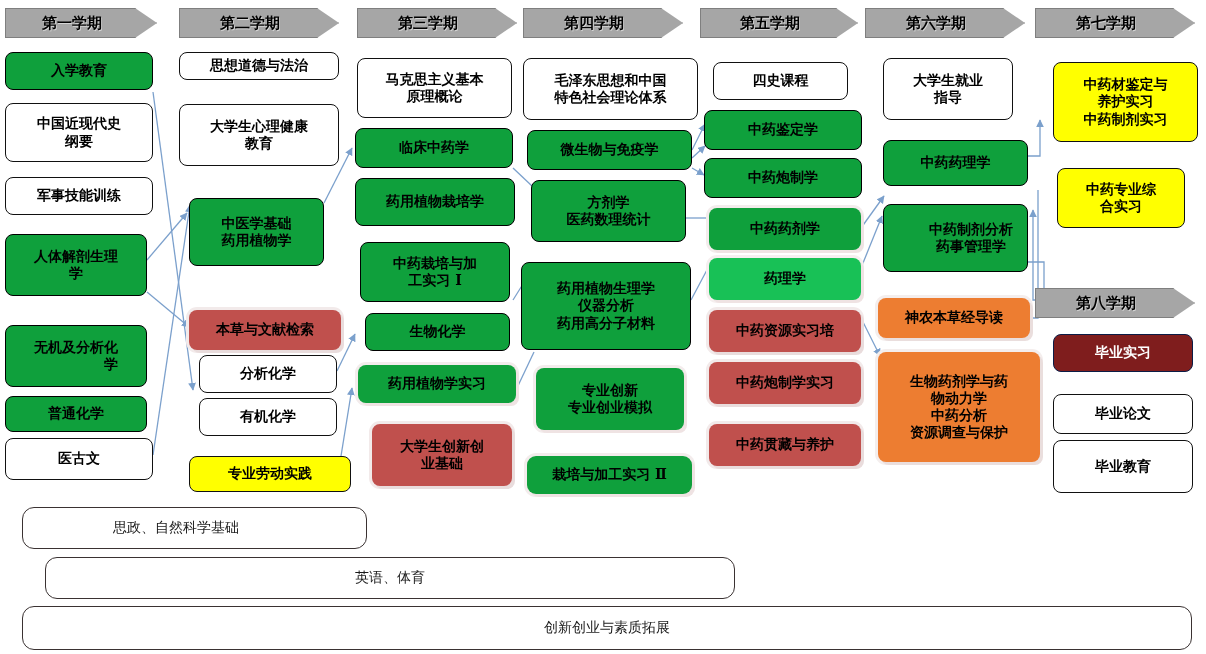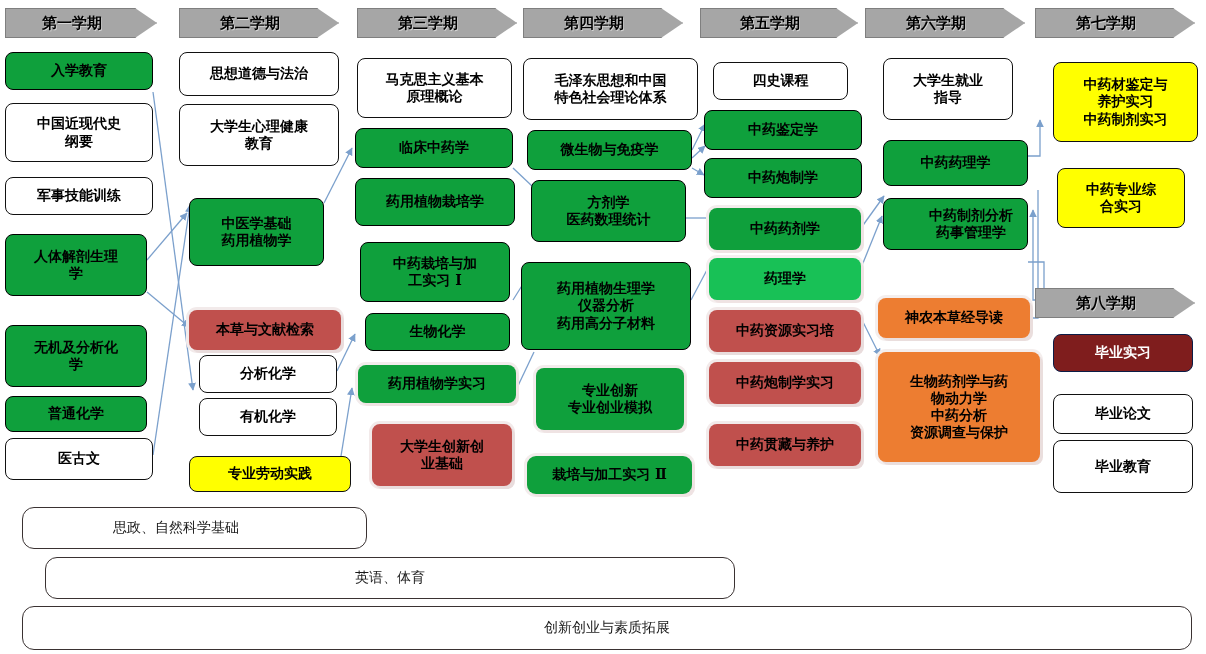--- a/index.html
+++ b/index.html
@@ -106,31 +106,31 @@
       <span class="lbl">中国近现代史
 纲要</span>
     </div>
     <div class="box b-white" style="left: 5px; top: 177px; width: 148px; height: 38px;">
       <span class="lbl">军事技能训练</span>
     </div>
     <div class="box b-green" style="left: 5px; top: 234px; width: 142px; height: 62px; align-items: center;">
       <span class="lbl">人体解剖生理
 学</span>
     </div>
-    <div class="box b-green" style="left: 5px; top: 325px; width: 142px; height: 62px;">
+    <div class="box b-green" style="left: 5px; top: 325px; width: 142px; height: 62px; text-align: right;">
       <span class="lbl">无机及分析化
 学</span>
     </div>
     <div class="box b-green" style="left: 5px; top: 396px; width: 142px; height: 36px;">
       <span class="lbl">普通化学</span>
     </div>
     <div class="box b-white" style="left: 5px; top: 438px; width: 148px; height: 42px;">
       <span class="lbl">医古文</span>
     </div>
-    <div class="box b-white" style="left: 179px; top: 52px; width: 160px; height: 44px;">
+    <div class="box b-white" style="left: 179px; top: 52px; width: 160px; height: 28px;">
       <span class="lbl">思想道德与法治</span>
     </div>
     <div class="box b-white" style="left: 179px; top: 104px; width: 160px; height: 62px;">
       <span class="lbl">大学生心理健康
 教育</span>
     </div>
     <div class="box b-green" style="left: 189px; top: 198px; width: 135px; height: 68px;">
       <span class="lbl">中医学基础
 药用植物学</span>
     </div>
@@ -217,21 +217,21 @@
     <div class="box b-red" style="left: 709px; top: 424px; width: 152px; height: 42px;">
       <span class="lbl">中药贯藏与养护</span>
     </div>
     <div class="box b-white" style="left: 883px; top: 58px; width: 130px; height: 62px;">
       <span class="lbl">大学生就业
 指导</span>
     </div>
     <div class="box b-green" style="left: 883px; top: 140px; width: 145px; height: 46px;">
       <span class="lbl">中药药理学</span>
     </div>
-    <div class="box b-green" style="left: 883px; top: 198px; width: 145px; height: 52px; padding-left: 34px;">
+    <div class="box b-green" style="left: 883px; top: 204px; width: 145px; height: 68px; padding-left: 34px;">
       <span class="lbl">中药制剂分析
 药事管理学</span>
     </div>
     <div class="box b-orange" style="left: 878px; top: 298px; width: 152px; height: 40px;">
       <span class="lbl">神农本草经导读</span>
     </div>
     <div class="box b-orange" style="left: 878px; top: 352px; width: 162px; height: 110px;">
       <span class="lbl">生物药剂学与药
 物动力学
 中药分析

